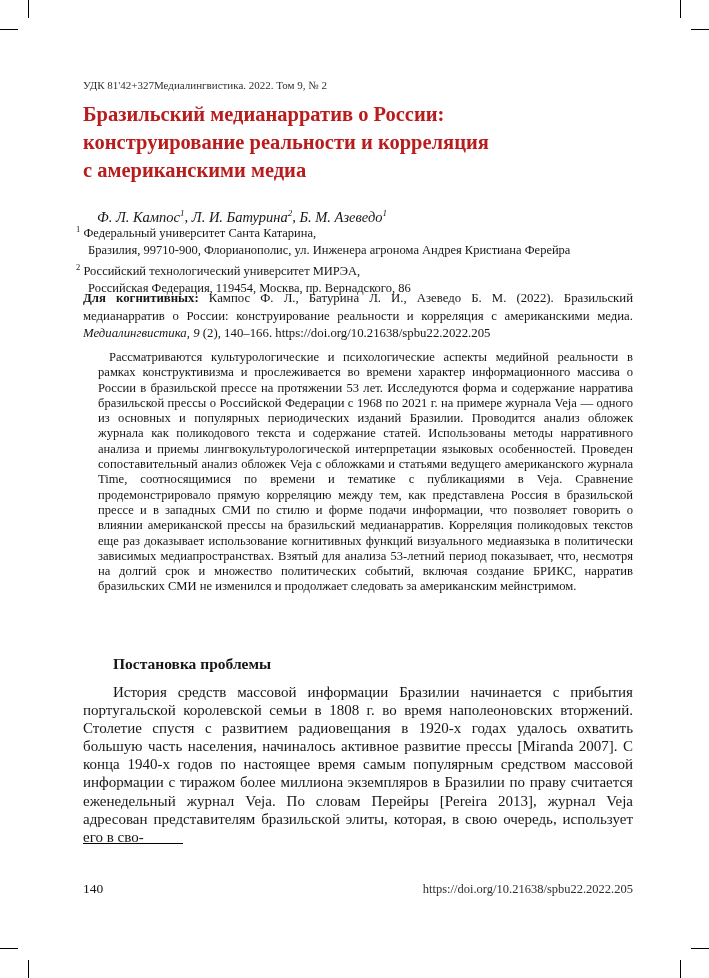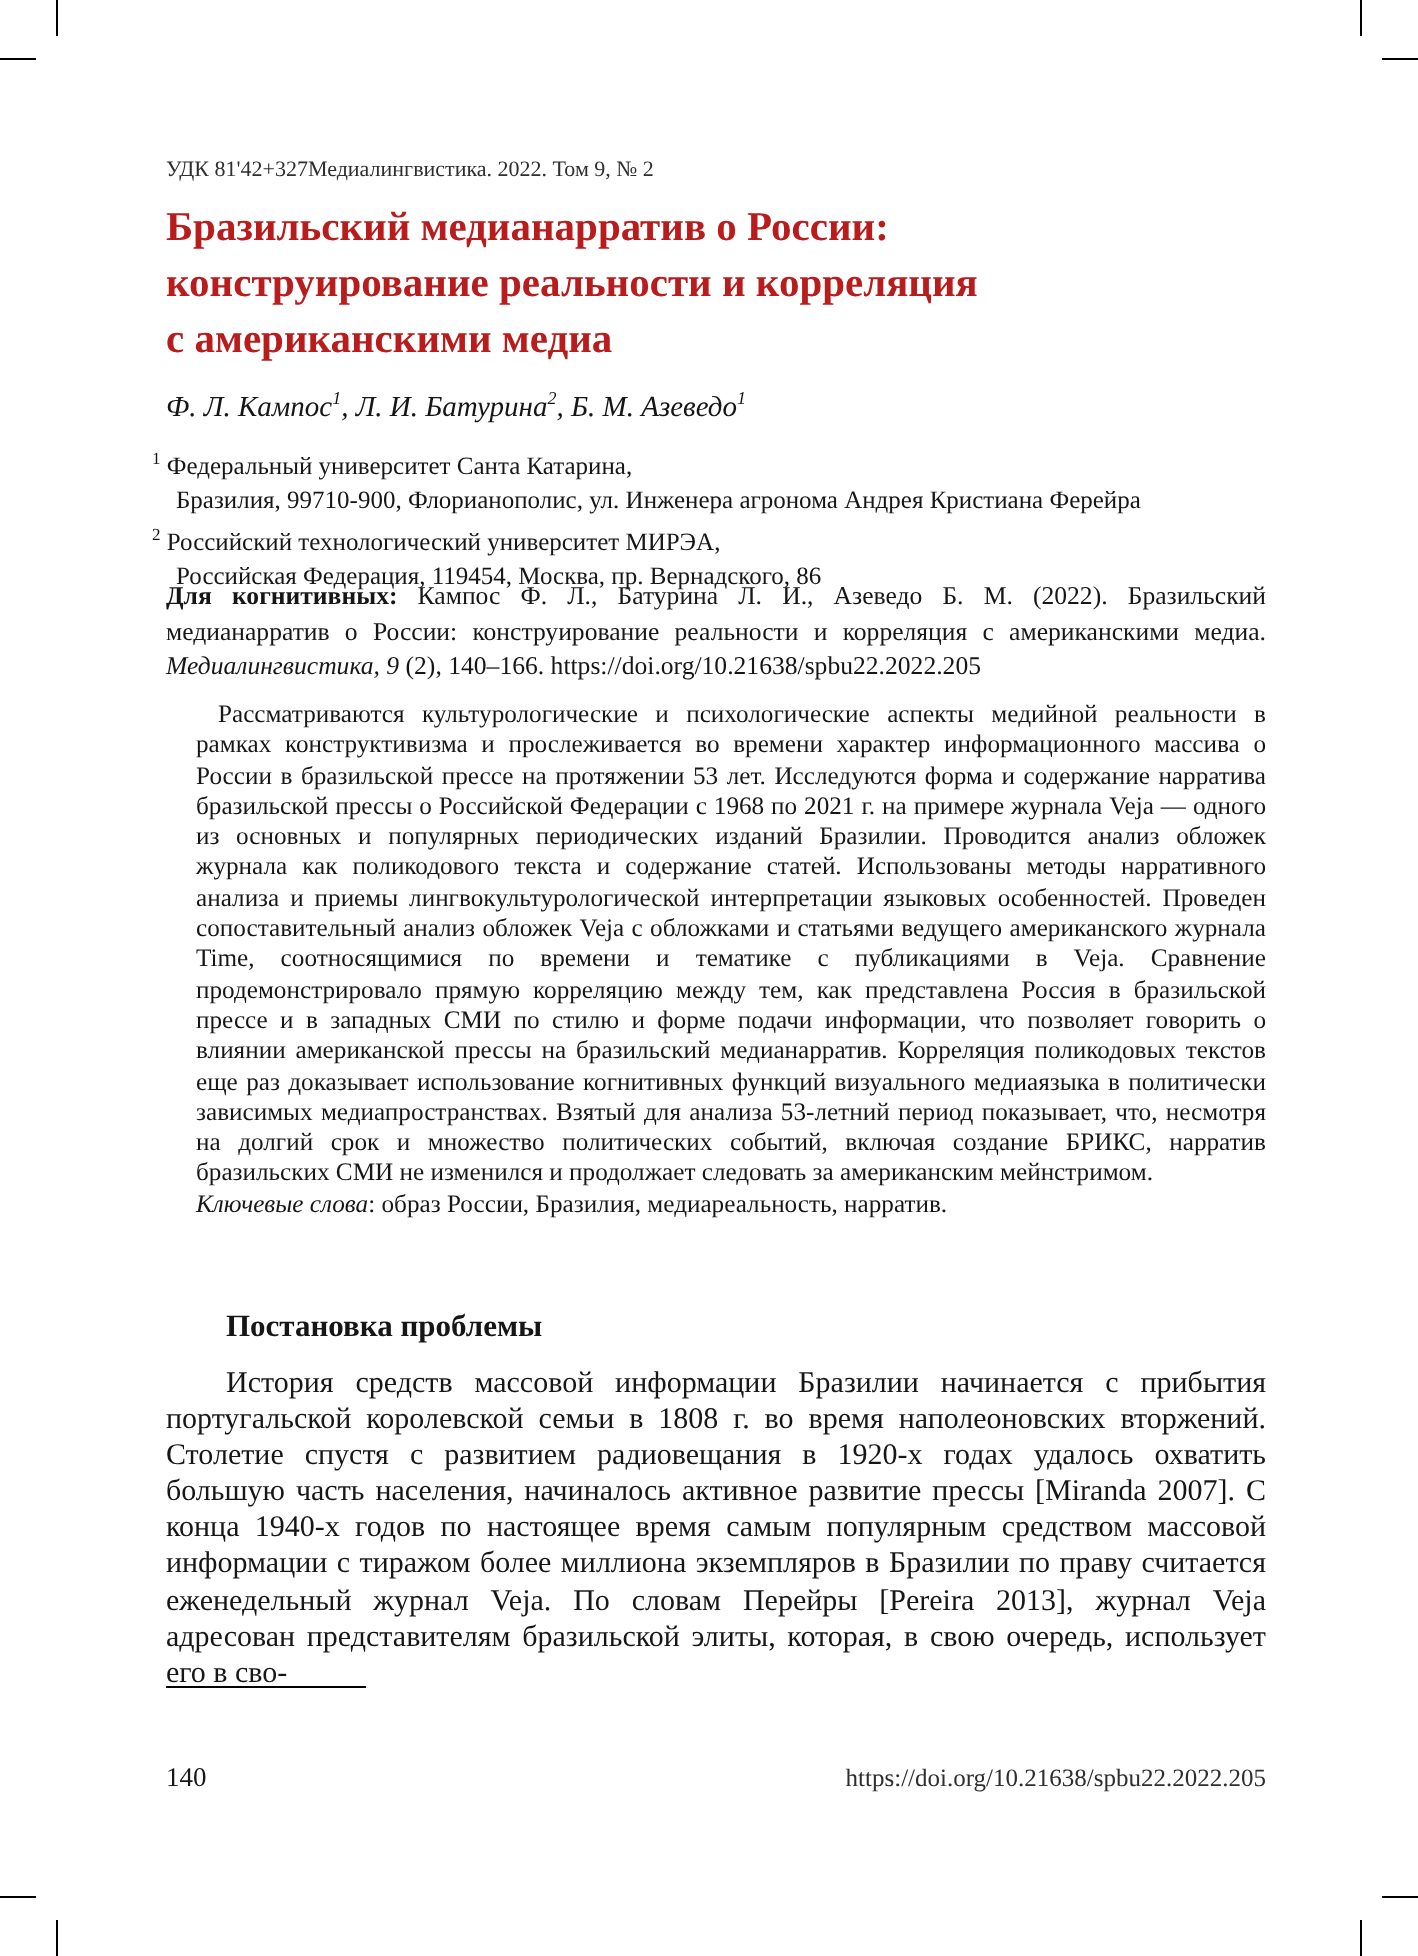--- a/index.html
+++ b/index.html
@@ -26,21 +26,21 @@
     position: absolute; top: 64px; left: 83px; width: 550px;
     display: flex; justify-content: flex-start;
     font-size: 11px; color: #2e2e2e; margin-top: 15px;
   }
   .title {
     position: absolute; top: 100px; left: 83px; width: 565px;
     margin: 0; font-size: 20.5px; font-weight: bold; line-height: 28px;
     white-space: pre-line; color: #b91c1c;
   }
   .authors {
-    position: absolute; top: 194px; left: 83px; margin: 0;
+    position: absolute; top: 194px; left: 83px; margin: 14px;
     font-size: 14.5px; font-style: italic; text-align: right;
   }
   .authors sup { font-size: 9px; font-style: italic; }
   .affiliations {
     position: absolute; top: 221px; left: 76px; width: 560px;
     font-size: 12.5px; line-height: 17px;
   }
   .aff sup { font-size: 8.5px; }
   .aff-l2 { padding-left: 12px; }
   .citation {
@@ -110,21 +110,20 @@
     <div class="aff">
       <div class="aff-l1"><sup>2</sup><span> Российский технологический университет МИРЭА,</span></div>
       <div class="aff-l2">Российская Федерация, 119454, Москва, пр. Вернадского, 86</div>
     </div>
   </div>
 
   <p class="citation"><b>Для когнитивных:</b><span> Кампос Ф. Л., Батурина Л. И., Азеведо Б. М. (2022). Бразильский медианарратив о России: конструирование реальности и корреляция с американскими медиа. </span><i>Медиалингвистика, 9</i><span> (2), 140–166. </span><span class="doi">https://doi.org/10.21638/spbu22.2022.205</span></p>
 
   <div class="abstract">
     <p class="abstract-text">Рассматриваются культурологические и психологические аспекты медийной реальности в рамках конструктивизма и прослеживается во времени характер информационного массива о России в бразильской прессе на протяжении 53 лет. Исследуются форма и содержание нарратива бразильской прессы о Российской Федерации с 1968 по 2021 г. на примере журнала Veja — одного из основных и популярных периодических изданий Бразилии. Проводится анализ обложек журнала как поликодового текста и содержание статей. Использованы методы нарративного анализа и приемы лингвокультурологической интерпретации языковых особенностей. Проведен сопоставительный анализ обложек Veja с обложками и статьями ведущего американского журнала Time, соотносящимися по времени и тематике с публикациями в Veja. Сравнение продемонстрировало прямую корреляцию между тем, как представлена Россия в бразильской прессе и в западных СМИ по стилю и форме подачи информации, что позволяет говорить о влиянии американской прессы на бразильский медианарратив. Корреляция поликодовых текстов еще раз доказывает использование когнитивных функций визуального медиаязыка в политически зависимых медиапространствах. Взятый для анализа 53-летний период показывает, что, несмотря на долгий срок и множество политических событий, включая создание БРИКС, нарратив бразильских СМИ не изменился и продолжает следовать за американским мейнстримом.</p>
-    <p class="keywords"><i>Ключевые слова</i><span>: образ России, Бразилия, медиареальность, нарратив.</span></p>
   </div>
 
   <h2 class="section-heading">Постановка проблемы</h2>
 
   <p class="body-paragraph">История средств массовой информации Бразилии начинается с прибытия португальской королевской семьи в 1808 г. во время наполеоновских вторжений. Столетие спустя с развитием радиовещания в 1920-х годах удалось охватить большую часть населения, начиналось активное развитие прессы [Miranda 2007]. С конца 1940-х годов по настоящее время самым популярным средством массовой информации с тиражом более миллиона экземпляров в Бразилии по праву считается еженедельный журнал Veja. По словам Перейры [Pereira 2013], журнал Veja адресован представителям бразильской элиты, которая, в свою очередь, использует его в сво-</p>
 
   <div class="footnote-rule"></div>
 
   <div class="footer-row">
     <span class="footer-page-num">140</span>

